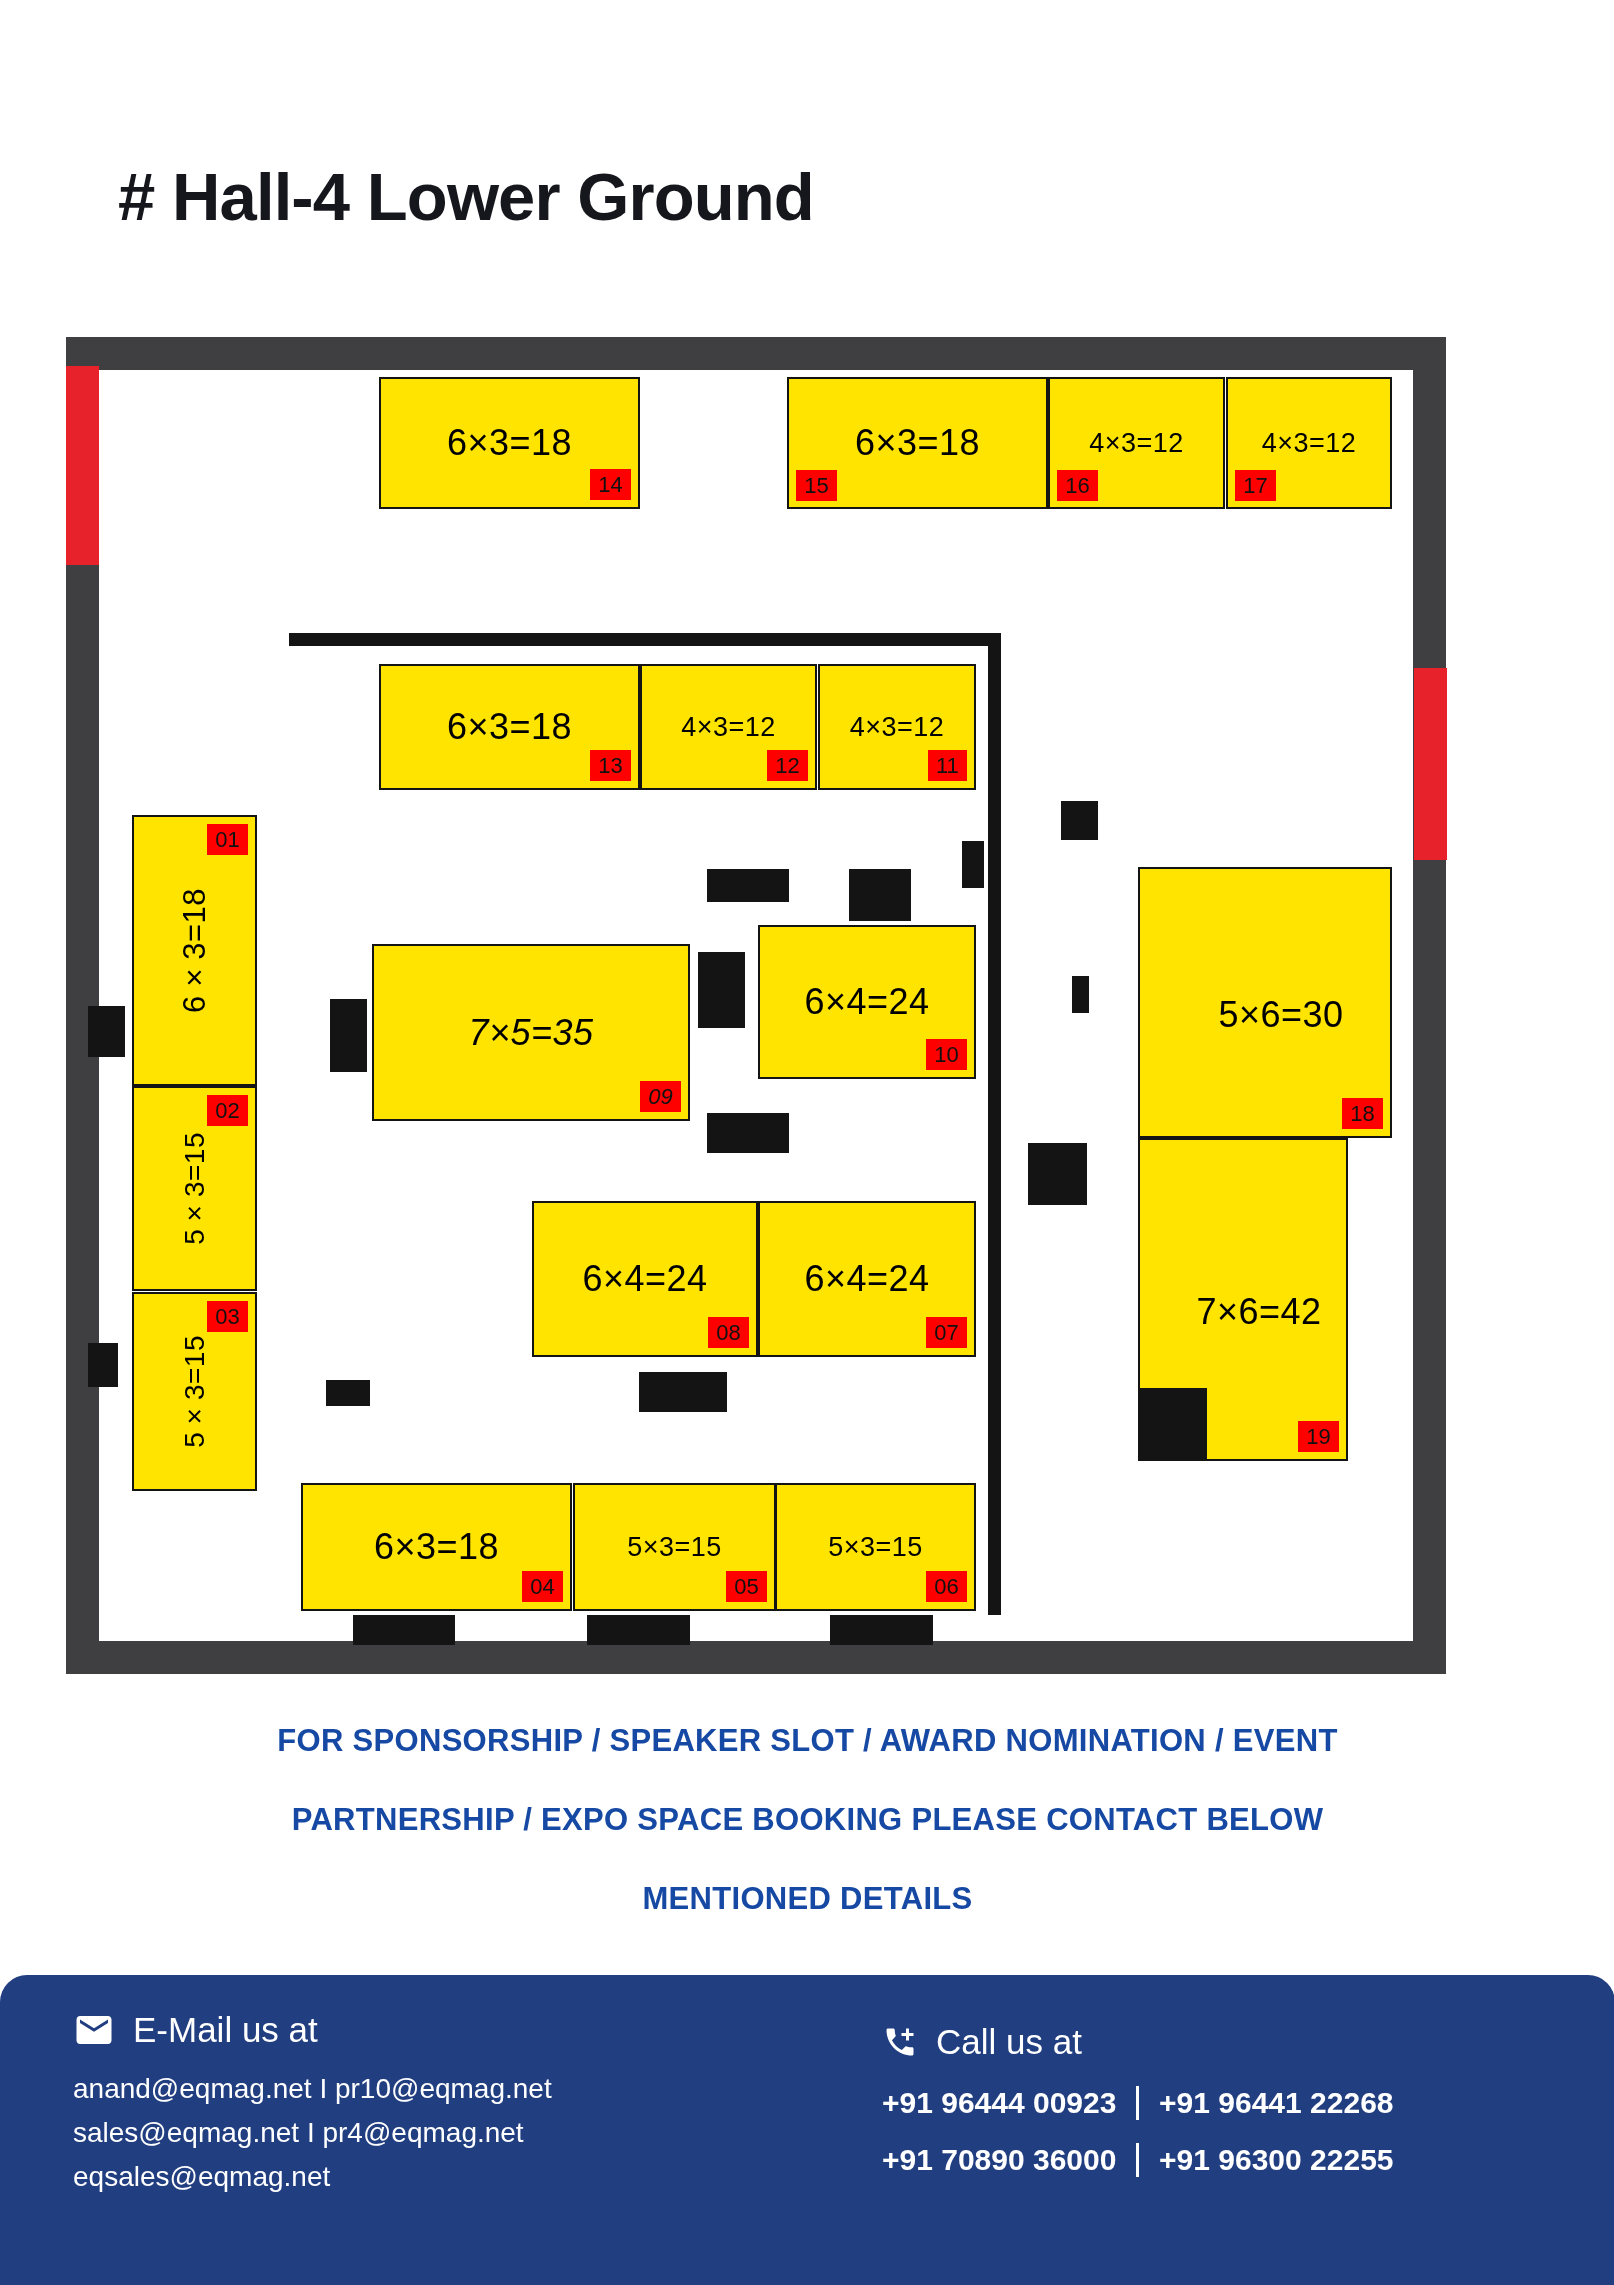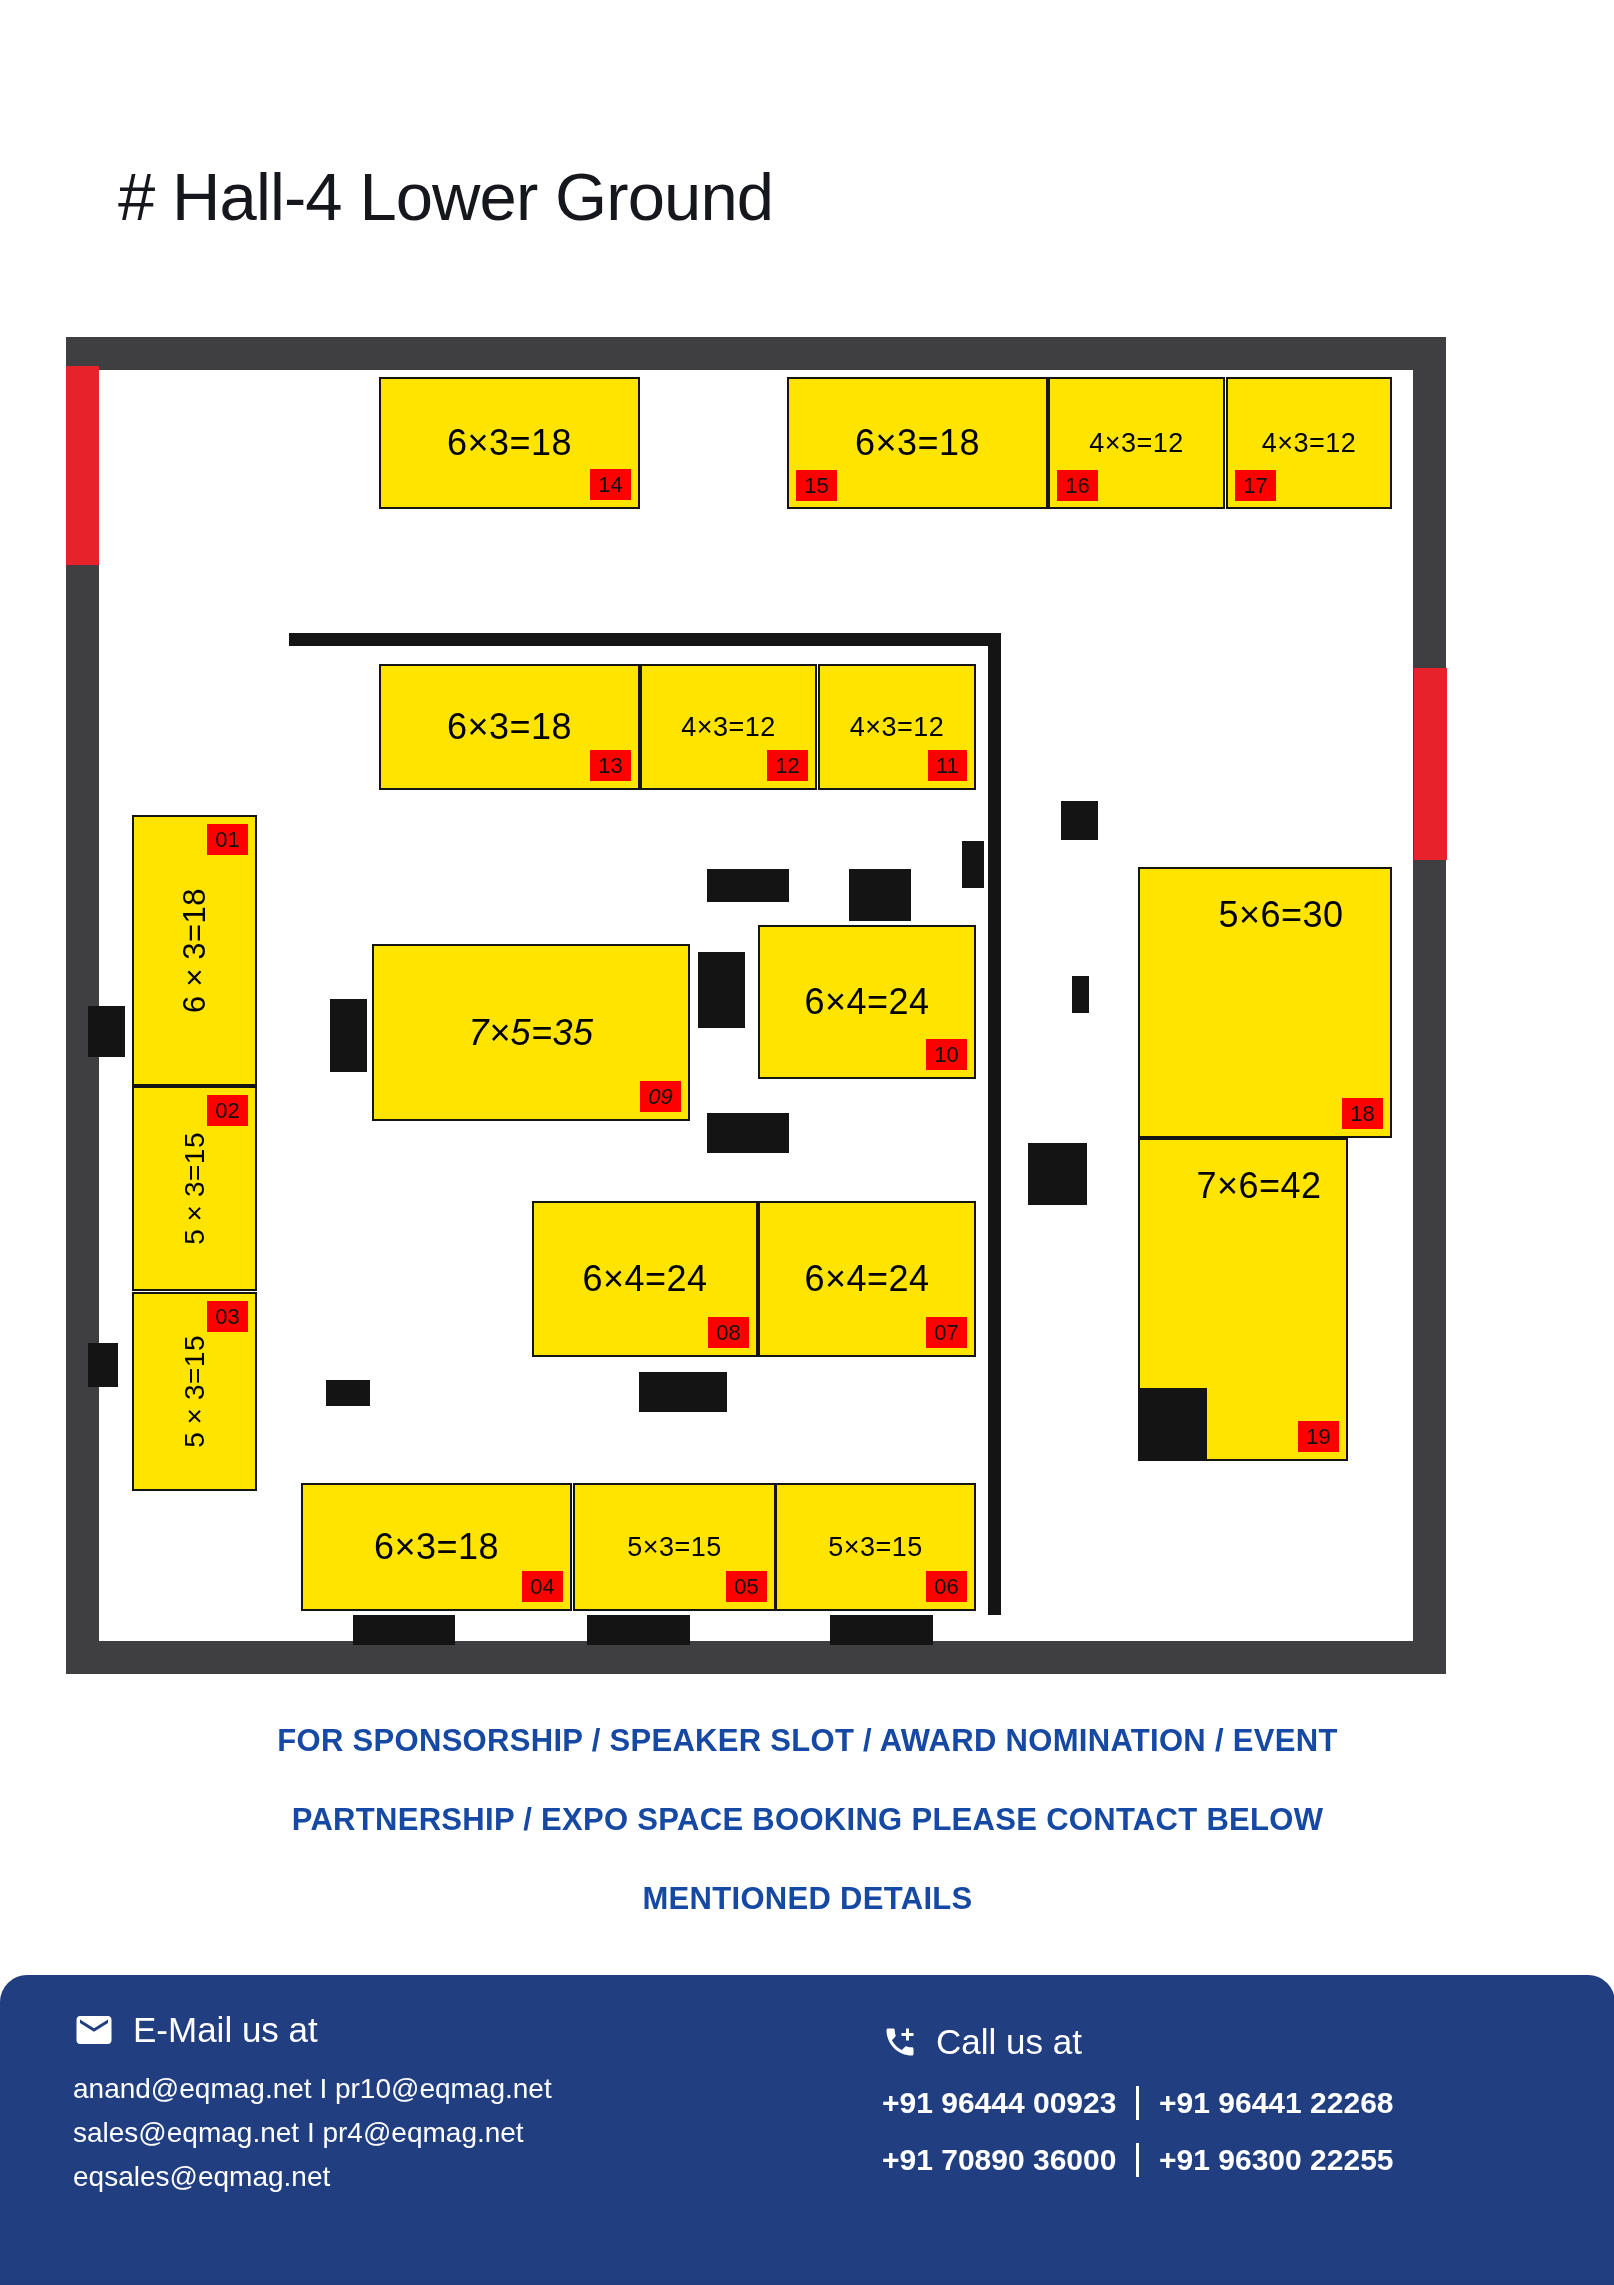--- a/index.html
+++ b/index.html
@@ -1,39 +1,39 @@
 <!DOCTYPE html>
 <html style="--booth-yellow: #FFE400; --badge-red: #FF0000; --wall-gray: #3F3F41; --accent-red: #E8222B; --block-black: #141414; --notice-blue: #1649A4; --footer-navy: #213E80;font-size:14.5px"><head>
 <meta charset="utf-8">
 <style>
   * { margin:0; padding:0; box-sizing:border-box; }
   html,body { width:1615px; height:2285px; background:#fff;
     font-family:"Liberation Sans", sans-serif; }
   .page { position:relative; width:1615px; height:2285px; overflow:hidden; background:#fff; }
 
-  .page-title { position:absolute; left:118px; top:158px; font-size:67px; font-weight:normal;
+  .page-title { position:absolute; left:118px; top:158px; font-size:67px; font-weight:bold;
     color:#16161d; letter-spacing:-0.9px; }
 
   
   .plan-border { position:absolute; left:66px; top:337px; width:1380px; height:1337px;
     border:33px solid var(--wall-gray,#3F3F41); background:#fff; }
   .accent { position:absolute; background:var(--accent-red,#E8222B); }
   .accent-left  { left:66px;  top:366px; width:33px; height:199px; }
   .accent-right { left:1414px; top:668px; width:33px; height:192px; }
   .iwall { position:absolute; background:var(--block-black,#141414); }
   .iwall-h { left:289px; top:633px; width:710px; height:12.7px; }
   .iwall-v { left:988px; top:633px; width:12.7px; height:982px; }
 
   .booth { position:absolute; background:var(--booth-yellow,#FFE400);
     border:2.7px solid #141414; display:flex; align-items:center; justify-content:center; }
   .booth .label { font-size:36px; color:#000000; letter-spacing:0.5px; }
   .booth.sm .label { font-size:27px; }
   .booth.vert .label { writing-mode:vertical-rl; transform:rotate(180deg); font-size:31px; }
   .booth.vert.sm .label { font-size:28px; }
-  .booth.toplabel { align-items:flex-start; padding-top:25px;padding-left:32px; }
+  .booth.toplabel { align-items:center; padding-top:25px;padding-left:32px; }
   .badge { position:absolute; background:var(--badge-red,#FF0000); color:#111;
     font-size:22px; padding:1.8px 8.1px; line-height:1.25; }
   .badge.br { right:7.2px; bottom:7.2px; }
   .badge.bl { left:7.2px; bottom:6px; }
   .badge.tr { right:7.2px; top:7.2px; }
 
   .pillar { position:absolute; background:var(--block-black,#141414); }
 
   
   .notice { position:absolute; left:0; right:0; top:1723px; text-align:center; }

